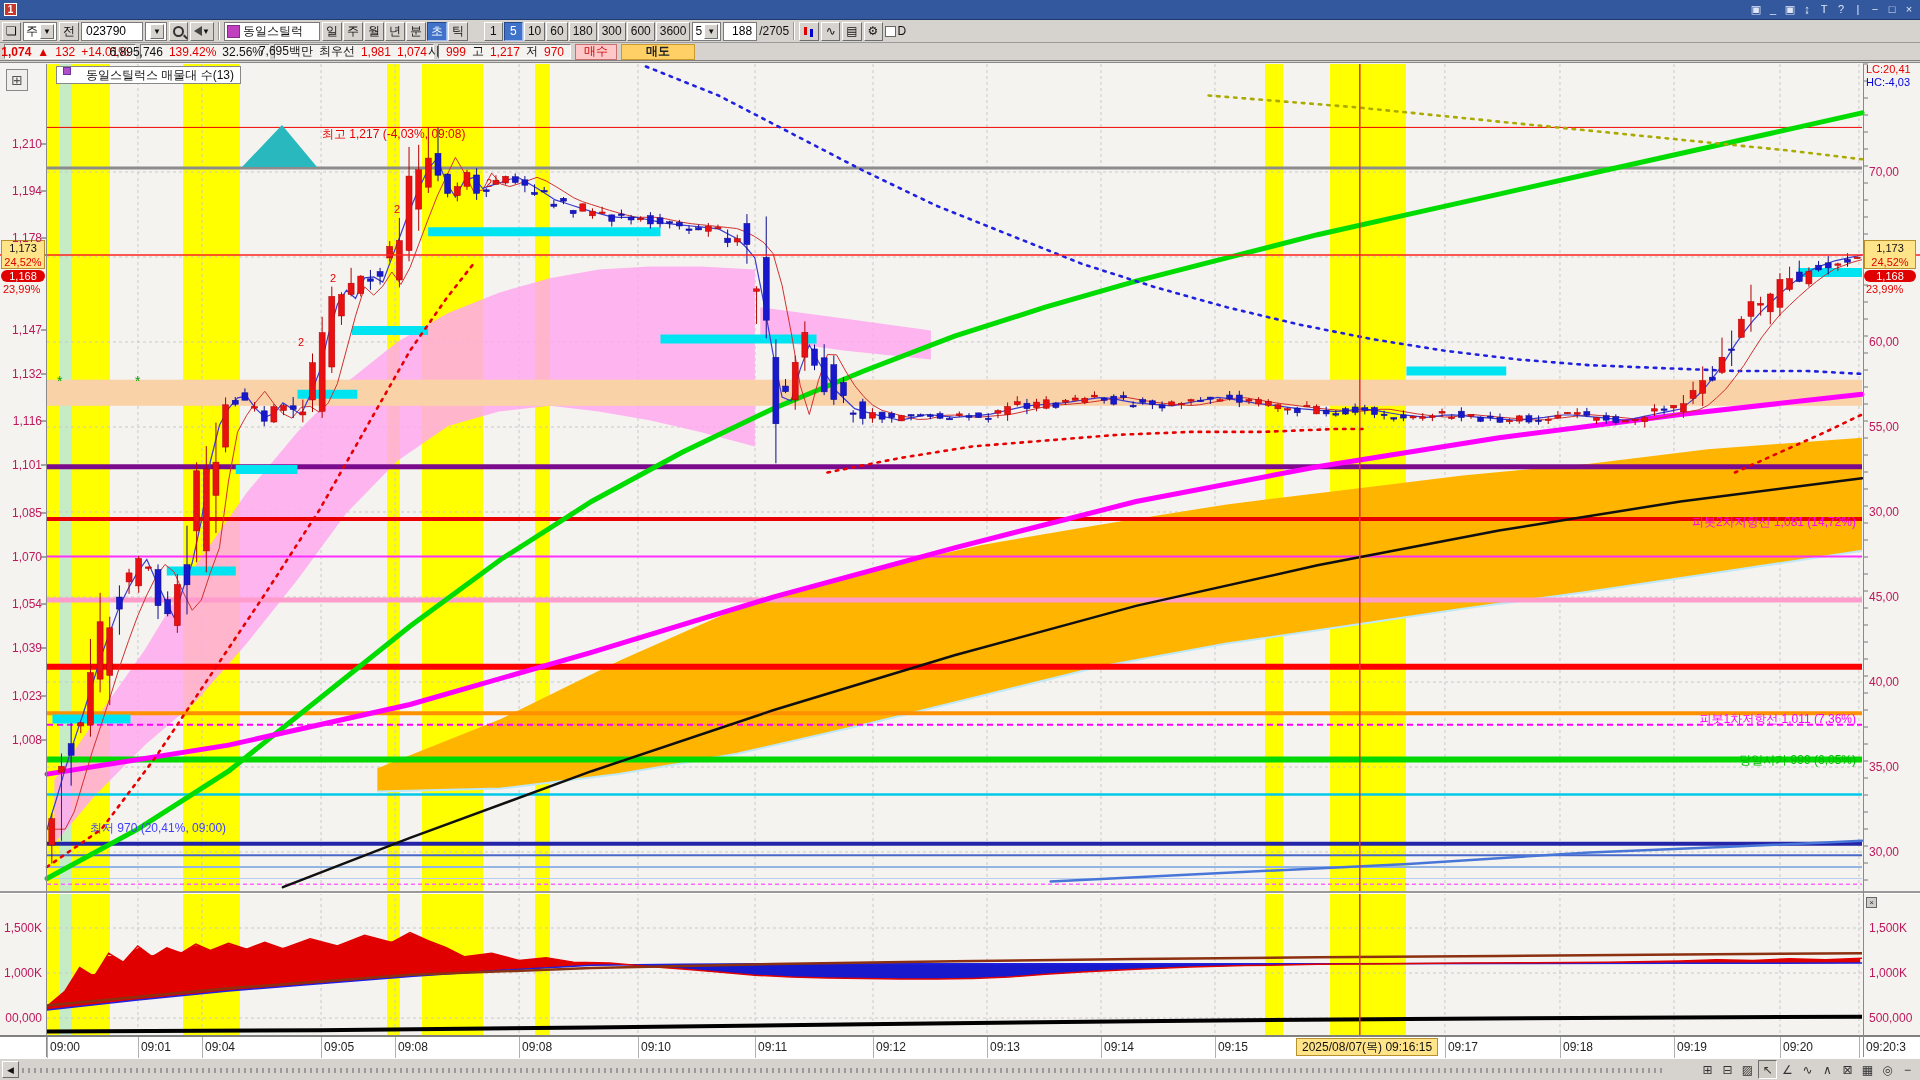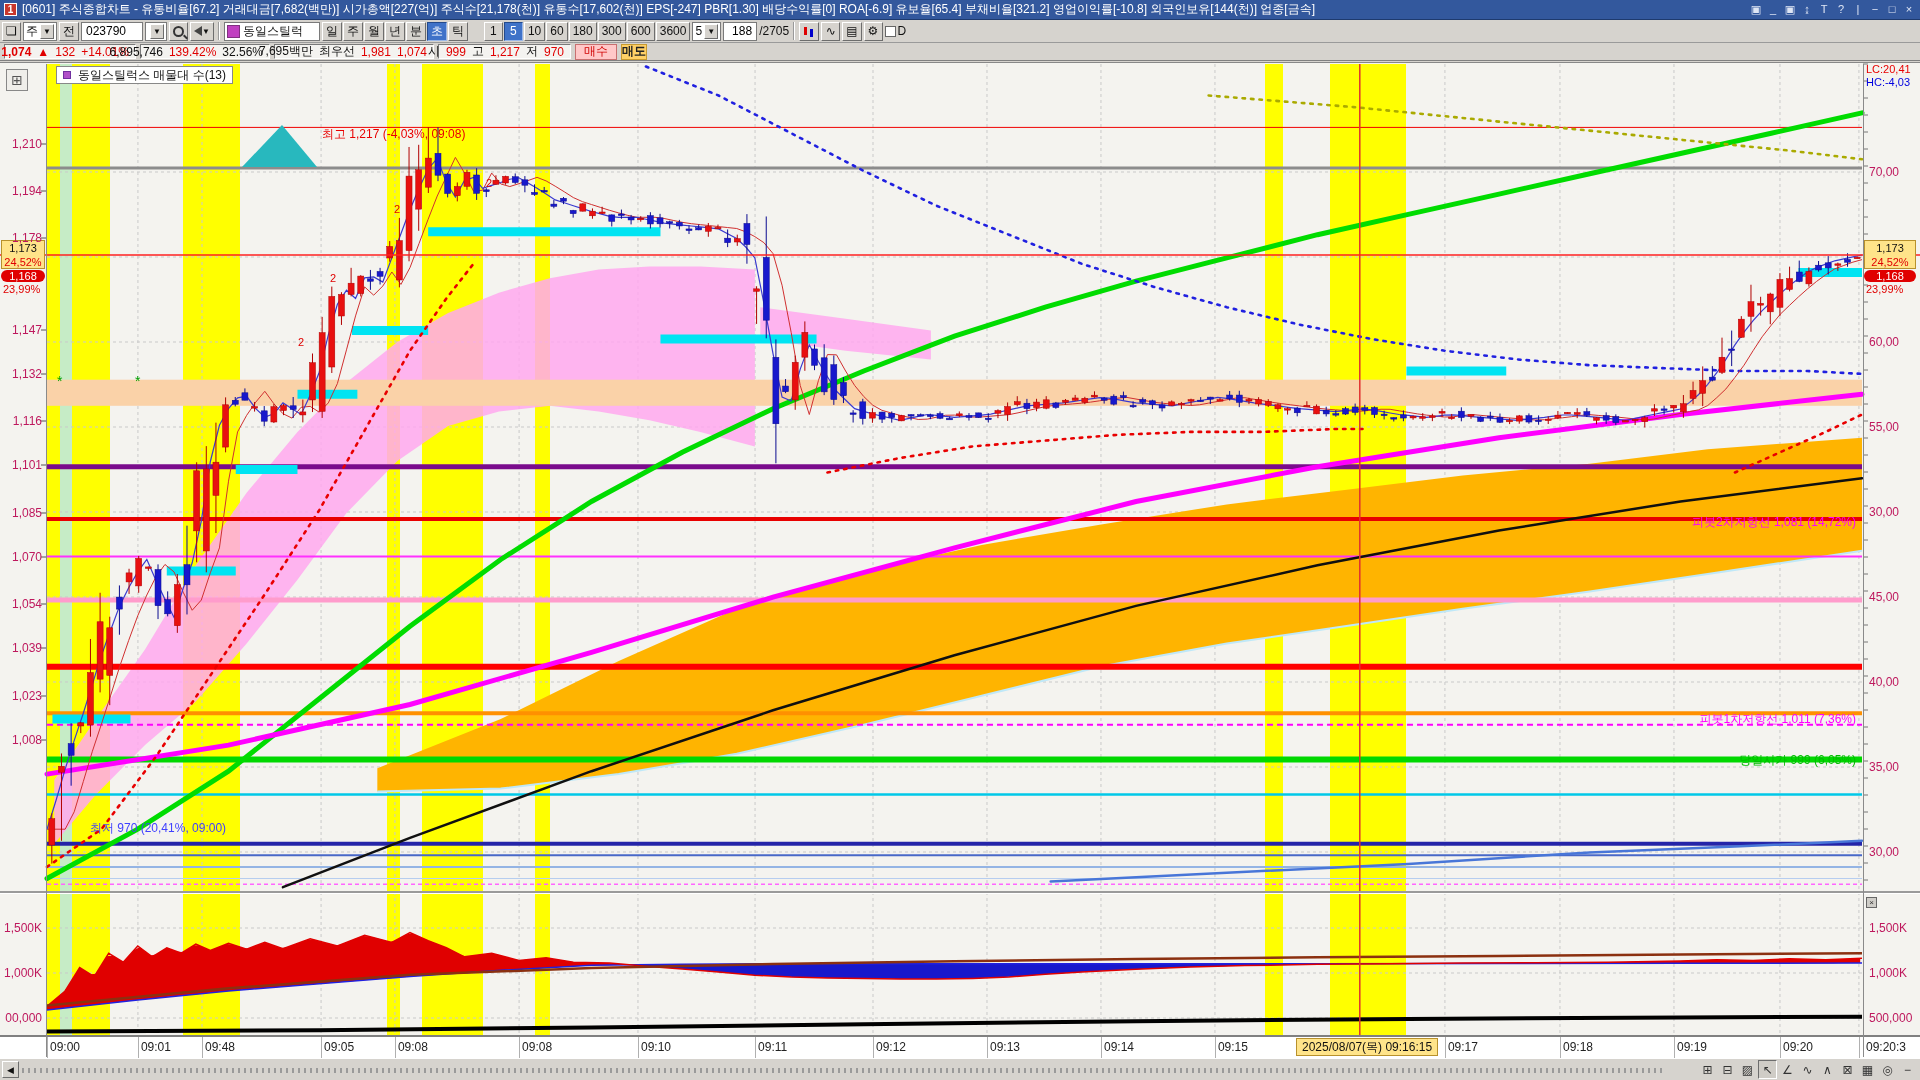--- a/index.html
+++ b/index.html
@@ -33,26 +33,26 @@
     linear-gradient(#00c 0 0) 7px 4px/3px 8px no-repeat;}
   .chk{width:11px;height:11px;background:#fff;border:1px solid #666;}
   .sep{width:2px;height:18px;border-left:1px solid #9a9a9a;border-right:1px solid #fff;margin:0 2px;}
   
   .inforow{position:absolute;left:0;top:43px;width:1920px;height:18px;background:#d6d3ce;border-bottom:1px solid #808080;
     display:flex;align-items:center;gap:4px;padding-left:4px;font-size:12px;white-space:nowrap;}
   .ifield{height:15px;background:#f4f3f0;border:1px solid;border-color:#7a7a7a #fff #fff #7a7a7a;
     display:inline-flex;align-items:center;gap:6px;padding:0 6px;}
   .red{color:#e00000;}.bold{font-weight:bold;}
   .buybtn{height:16px;padding:0 8px;background:#ffc8c8;border:1px solid #c87070;color:#d00000;font-weight:normal;display:inline-flex;align-items:center;}
-  .sellbtn{height:16px;padding:0 0;background:#ffd066;border:1px solid #c89a30;color:#222;font-weight:bold;display:inline-flex;align-items:center;}
+  .sellbtn{height:16px;padding:0 24px;background:#ffd066;border:1px solid #c89a30;color:#222;font-weight:bold;display:inline-flex;align-items:center;}
   
   #chart-svg{position:absolute;left:0;top:0;}
   .ov{position:absolute;white-space:nowrap;}
   .legend-box{position:absolute;left:56px;top:66px;height:18px;background:#fff;border:1px solid #888;
-    display:inline-flex;align-items:center;padding:0 6px;gap:7px;font-size:12px;}
+    display:inline-flex;align-items:flex-start;padding:0 6px;gap:15px;font-size:12px;}
   .legend-chip{width:8px;height:8px;background:#b050c8;border:1px solid #7030a0;}
   .grid-ico{position:absolute;left:6px;top:69px;width:22px;height:22px;border:1px solid #888;background:#efeeea;
     display:flex;align-items:center;justify-content:center;color:#555;font-size:14px;}
   .pricebox{position:absolute;background:#ffe48a;border:1px solid #b8912c;text-align:center;font-size:11px;line-height:14px;}
   .closebox{position:absolute;background:#e00000;color:#fff;text-align:center;font-size:11px;line-height:12px;border-radius:6px;}
   .tick{position:absolute;font-size:12px;color:#be185d;}
   .volx{position:absolute;width:11px;height:11px;background:#cfcdc8;border:1px solid #666;font-size:8px;line-height:9px;text-align:center;color:#333;}
   
   .xaxis{position:absolute;left:0;top:1036px;width:1920px;height:22px;background:#fff;border-top:1px solid #808080;font-size:12px;}
   .xlabel{position:absolute;top:3px;color:#222;}
@@ -70,21 +70,20 @@
   .ico.press{border-color:#6d6d6d #fff #fff #6d6d6d;background:#cfccc6;}
   .axline{position:absolute;width:1px;background:#8a8a8a;}
 </style>
 </head>
 <body>
 
 <div class="window">
 
   <div class="titlebar">
     <span class="title-icon">1</span>
-    <span class="title-text">[0601] 주식종합차트 - 유통비율[67.2] 거래대금[7,682(백만)] 시가총액[227(억)] 주식수[21,178(천)] 유통수[17,602(천)] EPS[-247] PBR[1.30] 배당수익률[0] ROA[-6.9] 유보율[65.4] 부채비율[321.2] 영업이익률[-10.8] 외국인보유[144(천)] 업종[금속]</span>
     <span class="title-controls" id="title-controls">
         <span>▣</span>
         <span>_</span>
         <span>▣</span>
         <span>↨</span>
         <span>T</span>
         <span>?</span>
         <span>|</span>
         <span>−</span>
         <span>□</span>
@@ -783,21 +782,21 @@
       <div class="ov" style="left:135px;top:373px;color:#00a000;font-size:14px">*</div>
     </div>
 
   <div class="xaxis" id="xaxis-row">
     <span class="dtbox" style="left:1296px">2025/08/07(목) 09:16:15</span>
     <span class="xlabel" style="left:1866px">09:20:3</span>
   <span class="xlabel" style="left: 50px;">09:00</span>
       <span class="xsep" style="left: 47px;"></span>
       <span class="xlabel" style="left: 140.931px;">09:01</span>
       <span class="xsep" style="left: 137.931px;"></span>
-      <span class="xlabel" style="left: 205.001px;">09:48</span>
+      <span class="xlabel" style="left: 205.001px;">09:04</span>
       <span class="xsep" style="left: 202.001px;"></span>
       <span class="xlabel" style="left: 324.065px;">09:05</span>
       <span class="xsep" style="left: 321.065px;"></span>
       <span class="xlabel" style="left: 397.935px;">09:08</span>
       <span class="xsep" style="left: 394.935px;"></span>
       <span class="xlabel" style="left: 522.082px;">09:08</span>
       <span class="xsep" style="left: 519.082px;"></span>
       <span class="xlabel" style="left: 640.964px;">09:10</span>
       <span class="xsep" style="left: 637.964px;"></span>
       <span class="xlabel" style="left: 758.032px;">09:11</span>

